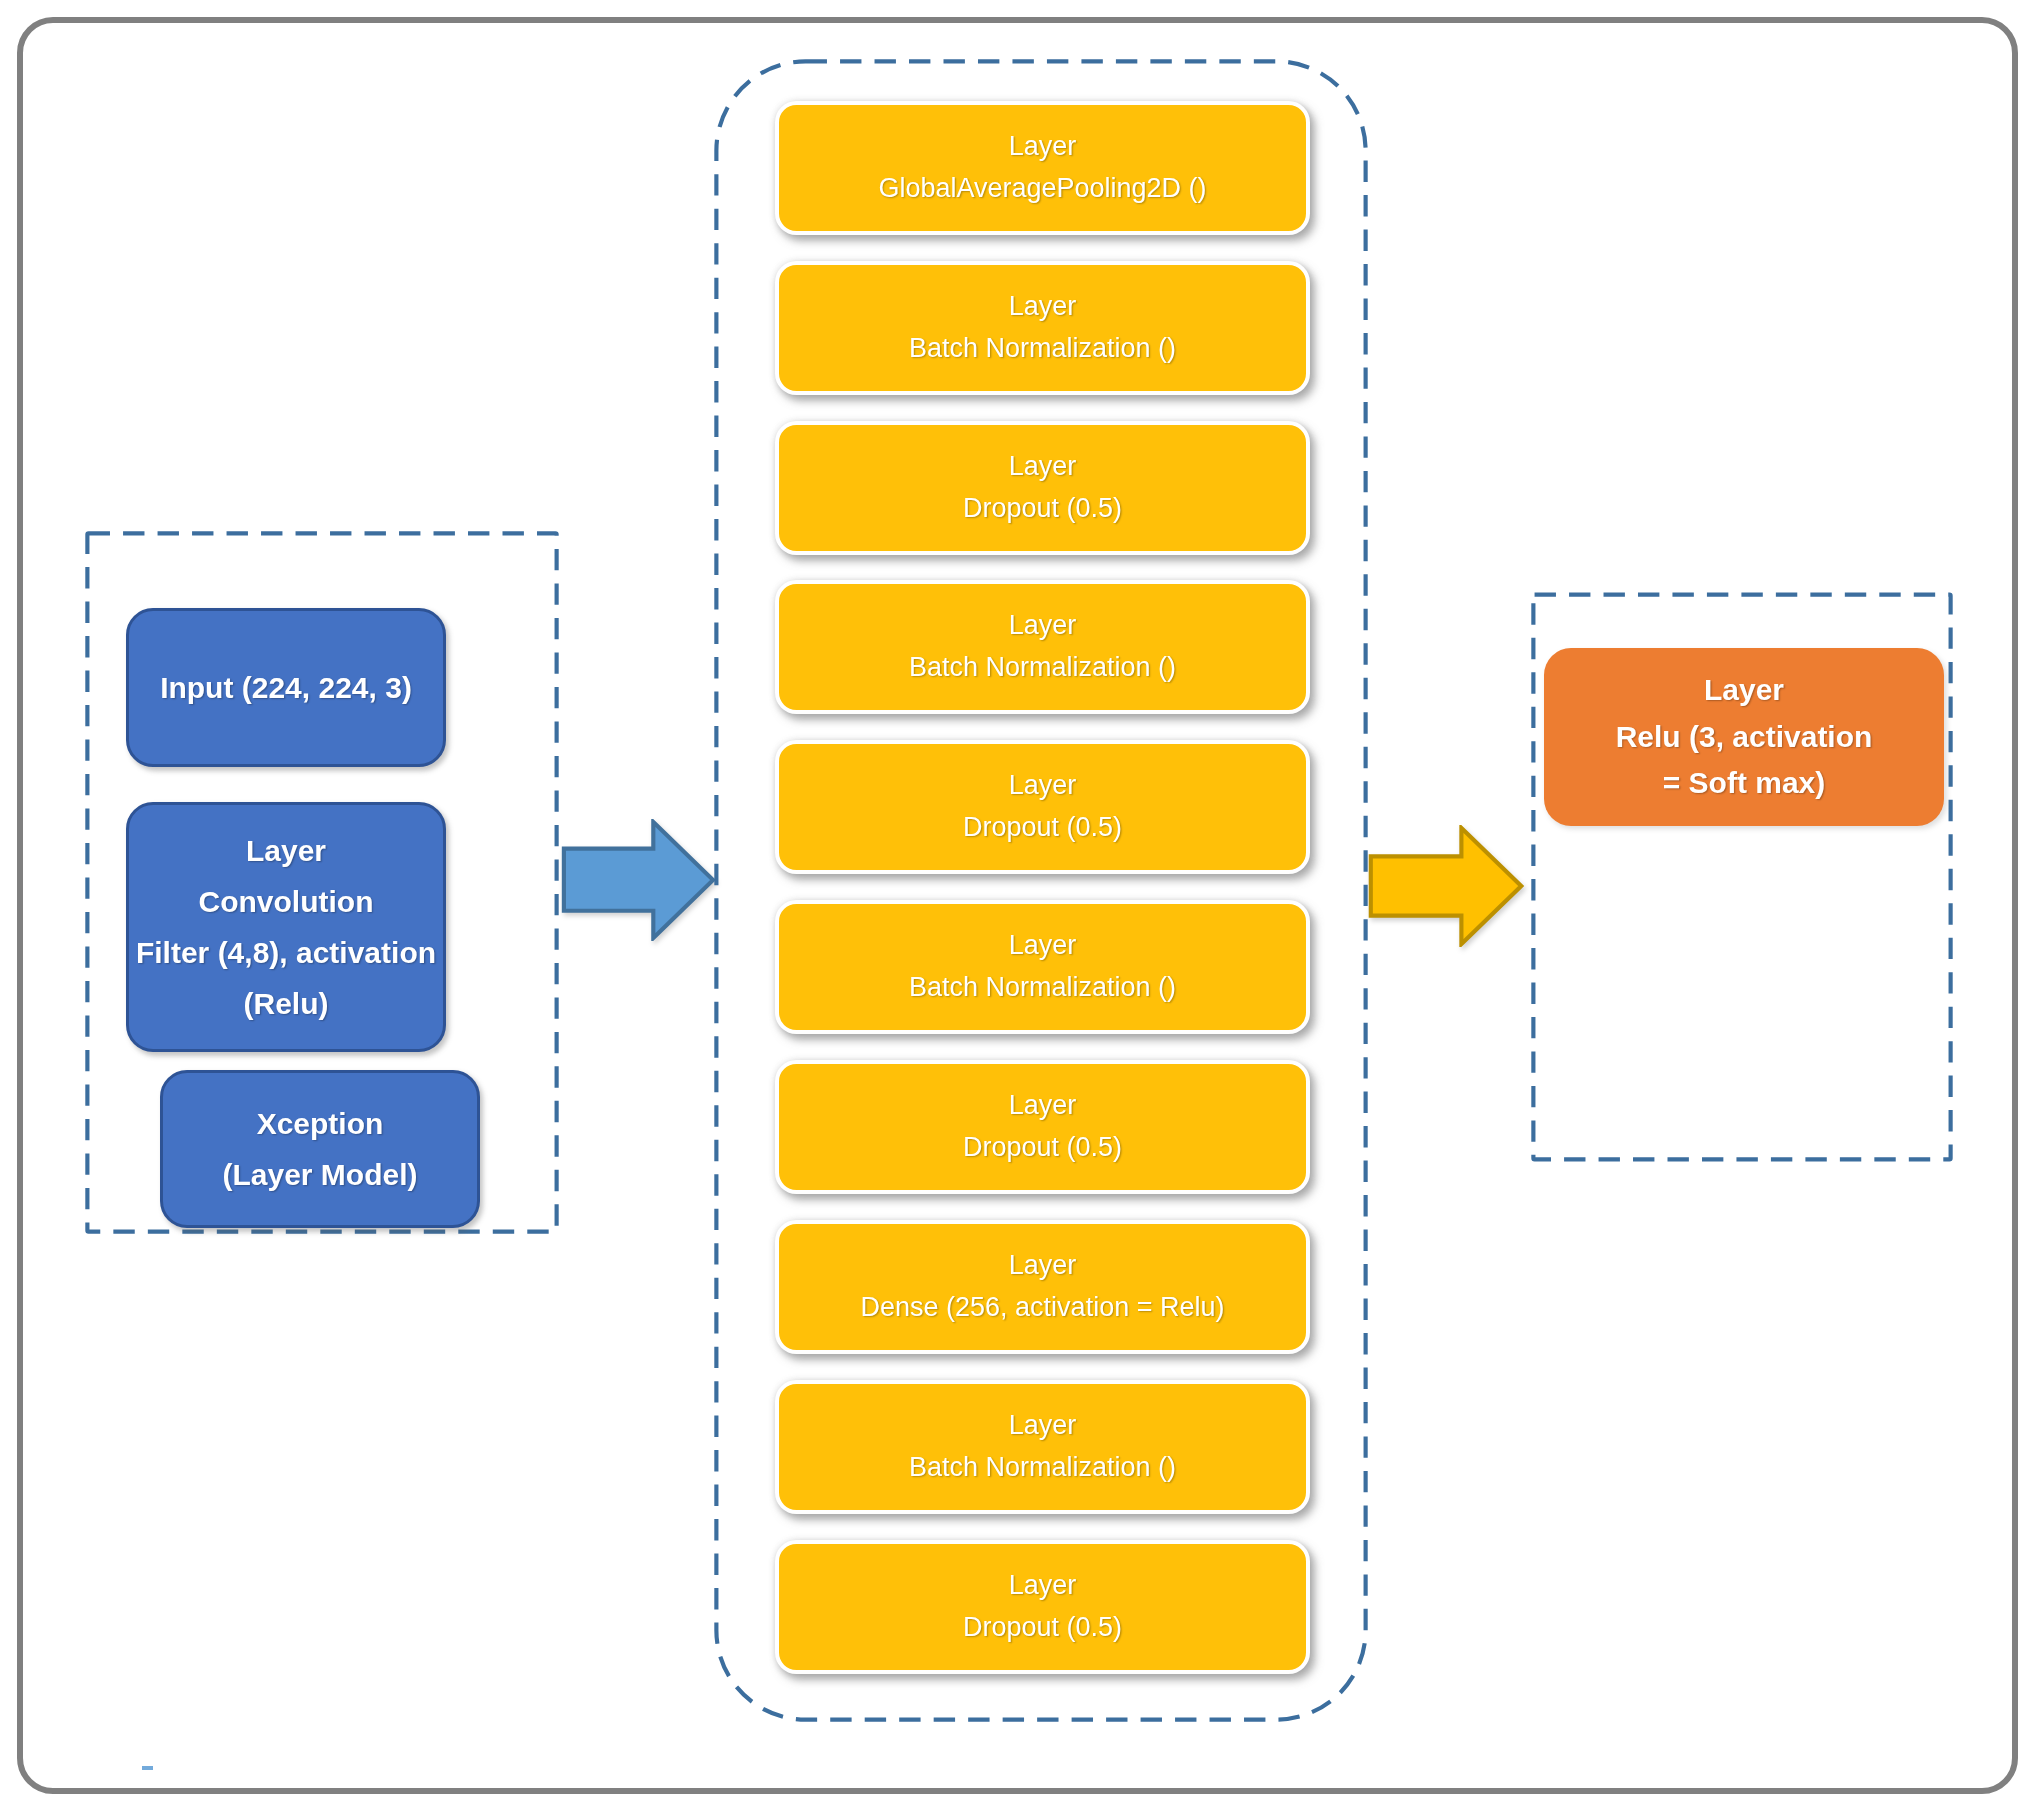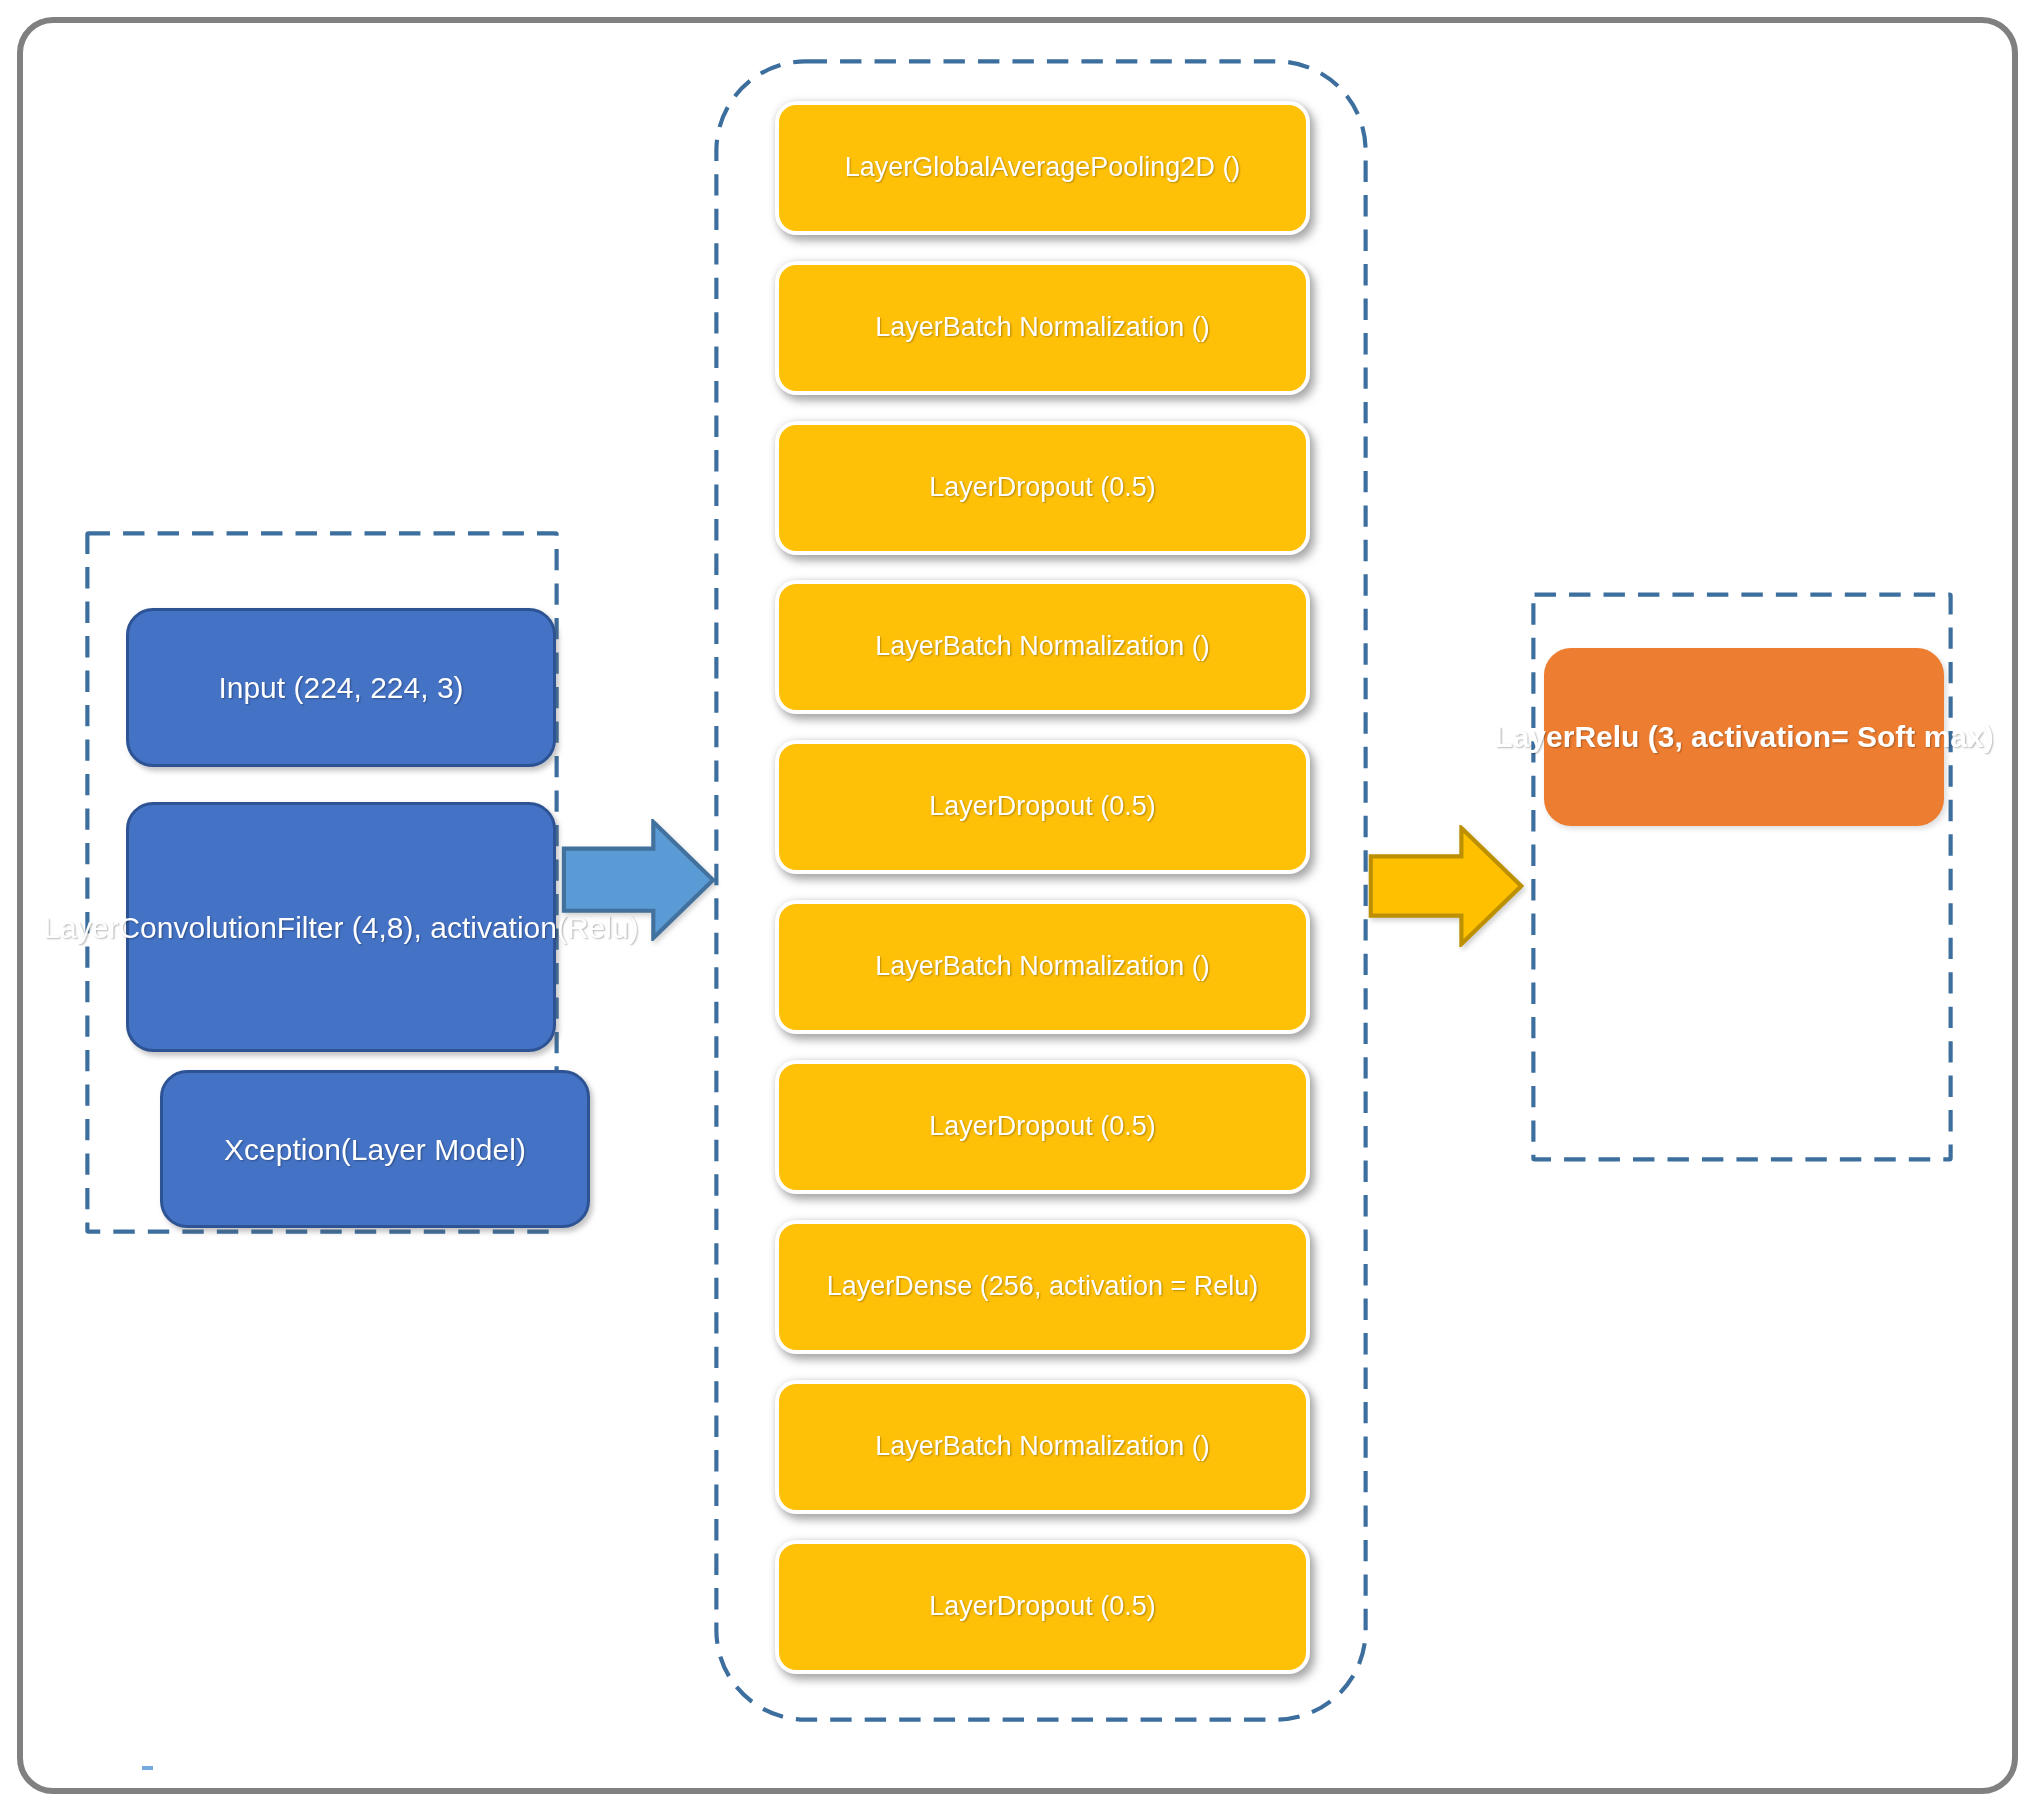--- a/index.html
+++ b/index.html
@@ -23,34 +23,34 @@
   .group > svg.dash { position: absolute; left: 0; top: 0; }
 
   .group-left   { left: 85px;  top: 531px;  width: 474px;  height: 703px; }
   .group-middle { left: 714px; top: 59px;  width: 654px; height: 1663px; }
   .group-right  { left: 1531px; top: 592px;  width: 422px;  height: 570px; }
 
   .node {
     position: absolute;
     box-sizing: border-box;
     display: flex;
-    flex-direction: row;
+    flex-direction: column;
     align-items: center;
     justify-content: center;
     text-align: center;
     color: var(--text-color, #ffffff);
   }
   .node .ln { display: block; white-space: nowrap; text-shadow: 1.2px 1.2px 1.8px rgba(0,0,0,0.28); }
 
   .node.blue {
-    left: 41px; width: 430px;
+    left: 41px; width: 320px;
     background: var(--blue-box-fill, #4472C4);
     border: 3px solid var(--blue-box-border, #2E5395);
     border-radius: 27px;
-    font-size: 30px; font-weight: 400; line-height: 1.7;
+    font-size: 30px; font-weight: 700; line-height: 1.7;
     box-shadow: 3px 3.6px 5.4px rgba(90,90,90,0.35);
   }
   .node.gold {
     left: 61px; width: 535px; height: 134px;
     background: var(--yellow-box-fill, #FFC008);
     border: 4.2px solid #ffffff;
     border-radius: 21.4px;
     font-size: 27px; font-weight: 400; line-height: 1.55;
     box-shadow: 4.2px 5.4px 8.3px rgba(110,110,110,0.55), 0 0 6px rgba(150,150,150,0.30);
   }

